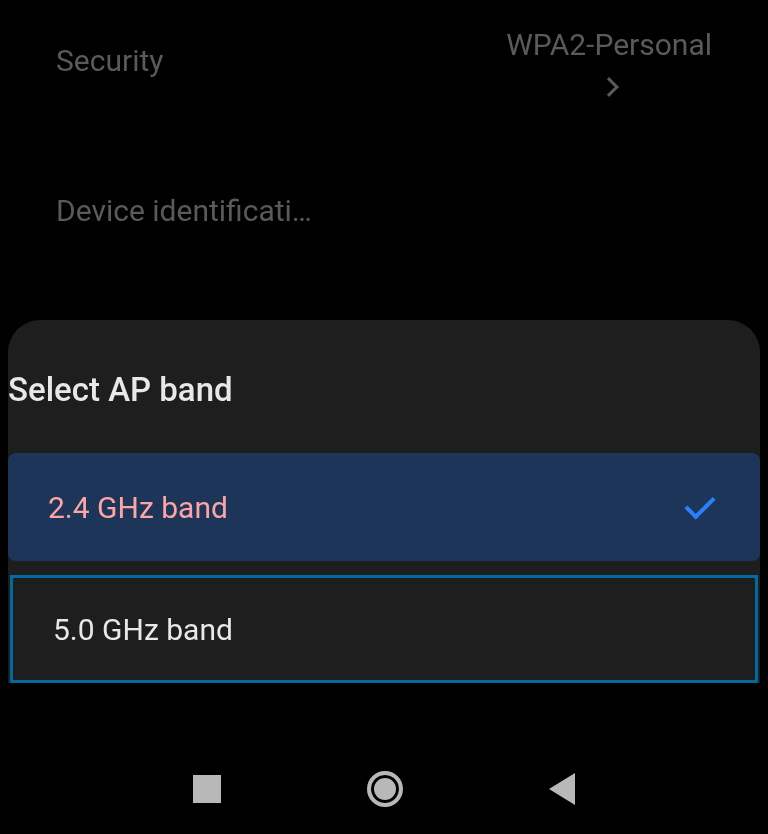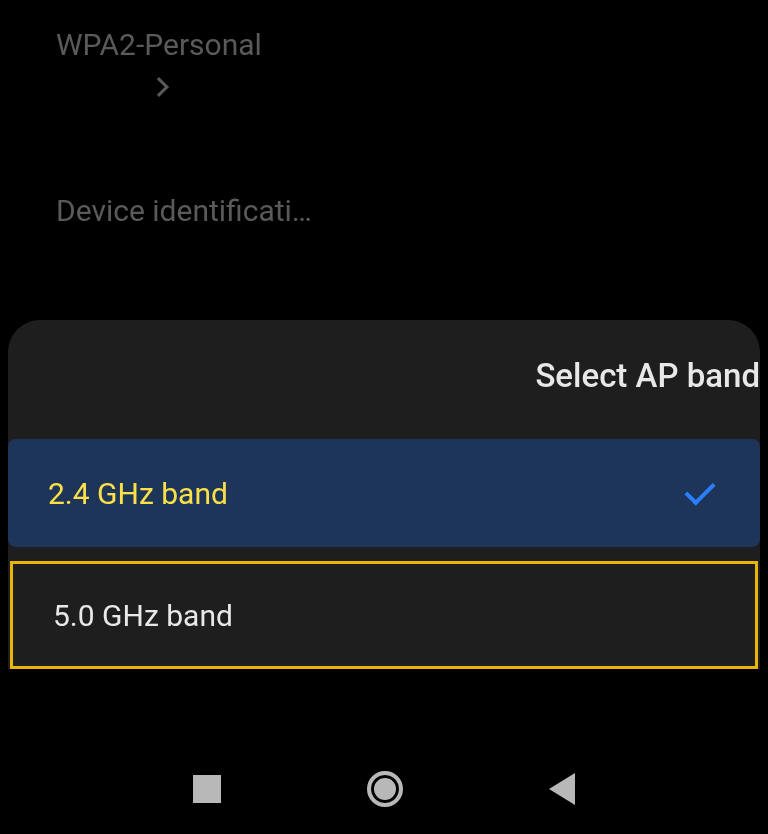--- a/index.html
+++ b/index.html
@@ -55,43 +55,43 @@
     }
     .modal {
       position: absolute;
       left: 8px;
       right: 8px;
       top: 320px;
       background: #1e1e1e;
       border-radius: 32px 32px 0 0;
     }
     .modal-title {
-      text-align: right;
+      text-align: left;
       color: #e8e8e8;
       font-size: 33px;
       font-weight: 500;
-      padding: 36px 0 44px 0;
+      padding: 50px 0 44px 0;
     }
     .option {
       display: flex;
       align-items: center;
       justify-content: space-between;
       padding: 0 40px;
       height: 108px;
       font-size: 30px;
     }
     .option-selected {
       background: #1e355a;
-      color: #fde047;
+      color: #fca5a5;
       border-radius: 8px;
     }
     .option-unselected {
       background: #1e1e1e;
       color: #e8e8e8;
-      border: 3px solid #eab308;
+      border: 3px solid #0369a1;
       margin: 14px 2px 0 2px;
     }
     .checkmark {
       width: 28px;
       height: 16px;
       border-left: 4px solid #2a7fff;
       border-bottom: 4px solid #2a7fff;
       transform: rotate(-45deg);
       margin-right: 6px;
       margin-bottom: 6px;
@@ -125,20 +125,21 @@
       height: 0;
       border-top: 16px solid transparent;
       border-bottom: 16px solid transparent;
       border-right: 26px solid #b8b8b8;
     }
   </style>
 </head>
 <body>
 
 <div class="settings-row row-security">
+  <div class="settings-label">Security</div>
   <div class="settings-value-wrap">
     <div class="settings-value">WPA2-Personal</div>
     <div class="chevron"></div>
   </div>
 </div>
 
 <div class="settings-row row-device">
   <div class="settings-label">Device identificati…</div>
 </div>
 

